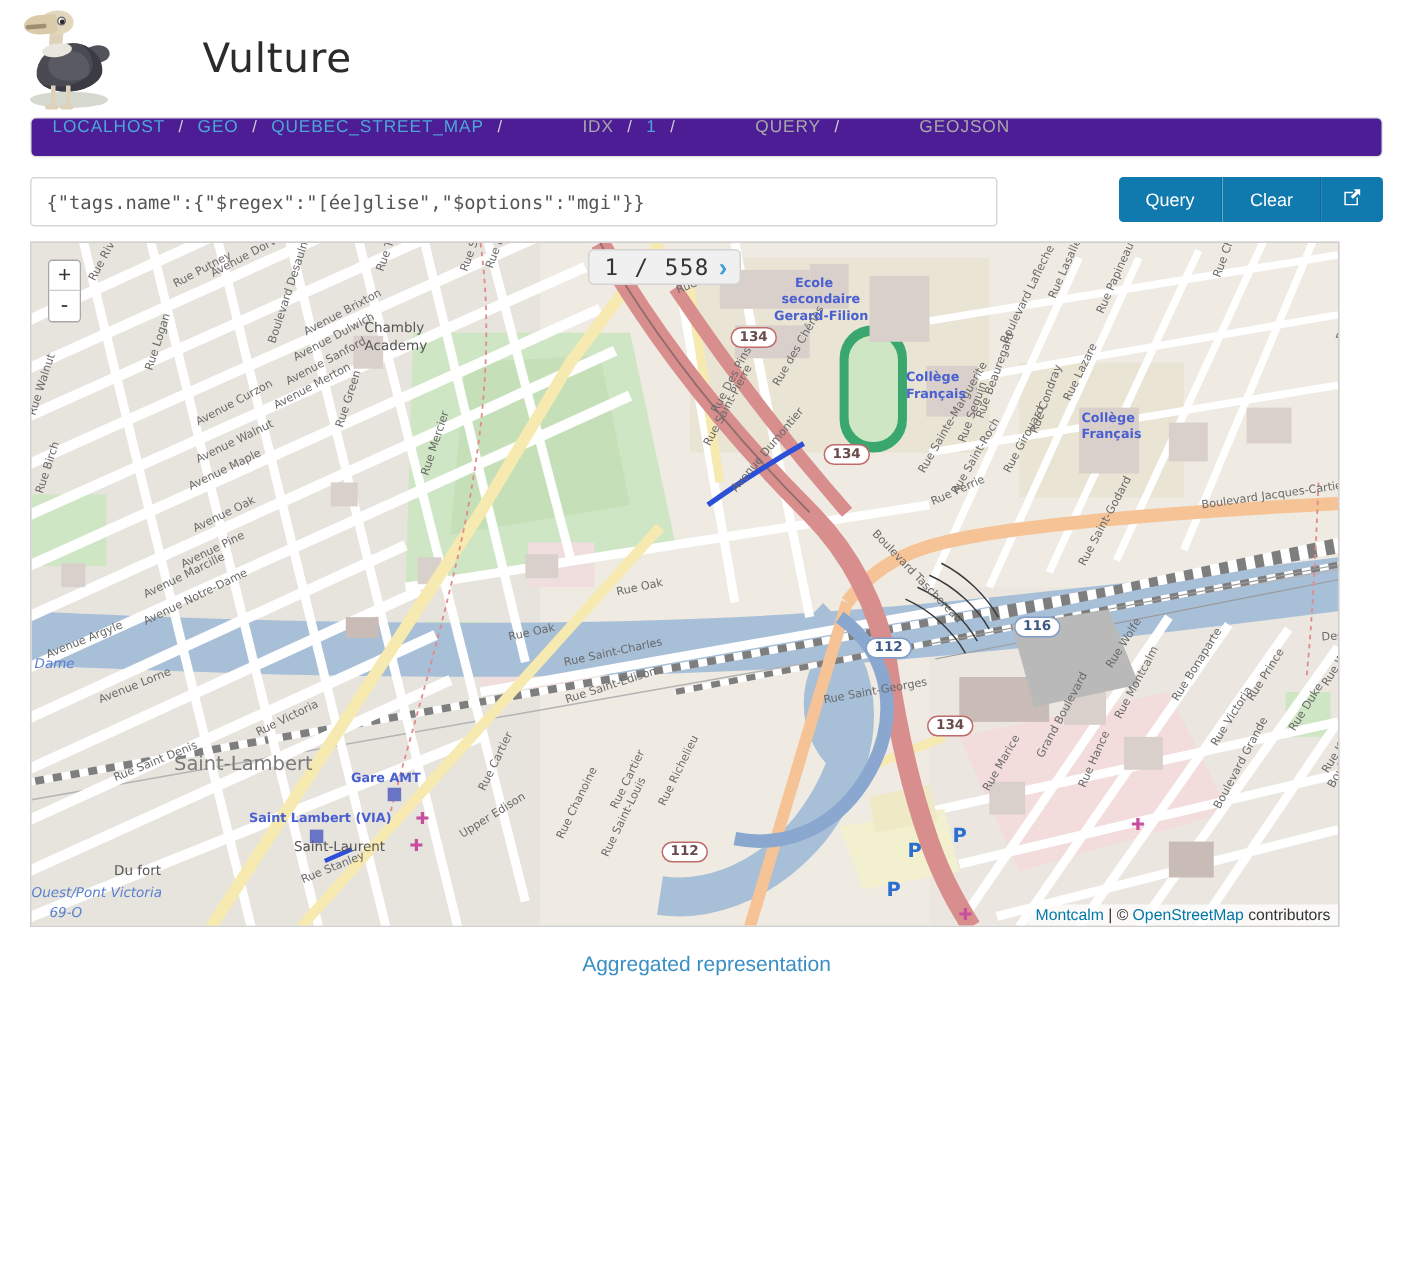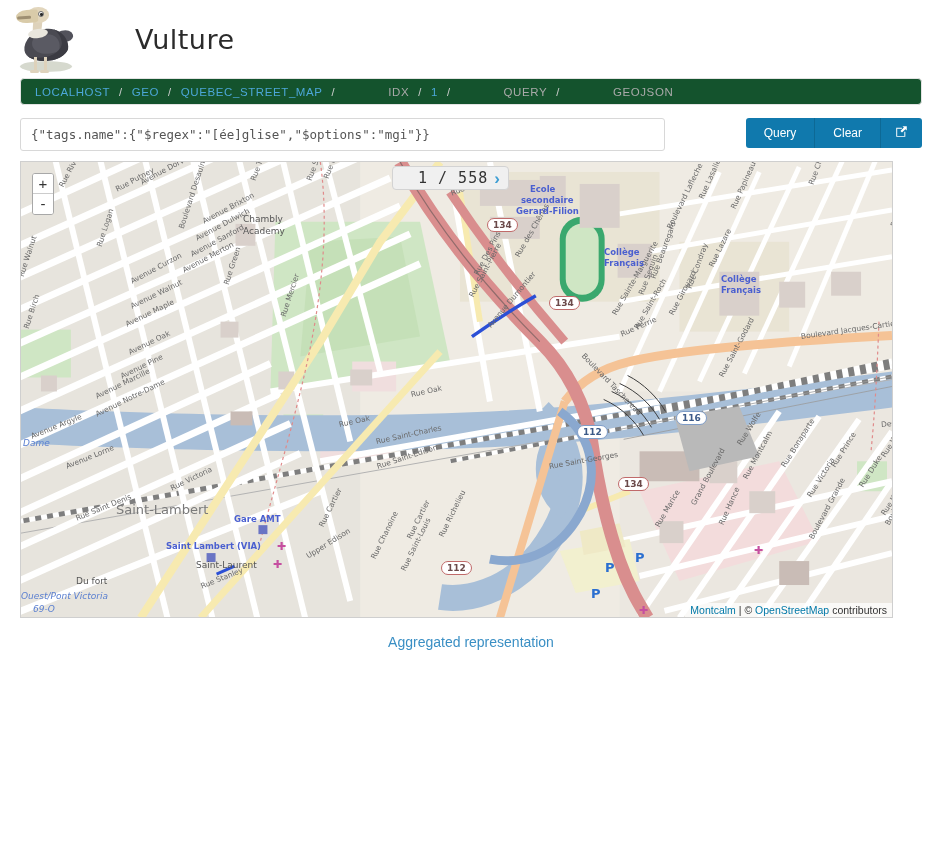--- a/index.html
+++ b/index.html
@@ -113,25 +113,25 @@
     position: absolute; bottom: 2px;
     width: 9px; height: 3px; background: #ded2bb; border-radius: 2px;
   }
   .v-foot.f1 { left: 20px; }
   .v-foot.f2 { left: 30px; }
 
   
   .breadcrumb {
     margin: 0 20px;
     height: 27px;
-    background: #14532d;
+    background: #4c1d95;
     border: 1px solid #e3e3e3;
     border-radius: 4px;
     display: flex;
-    align-items: center;
+    align-items: flex-start;
     padding: 0 14px;
     font-size: 11.5px;
     letter-spacing: .6px;
   }
   .crumb { color: #4ca7d8; text-decoration: none; }
   .crumb.muted { color: #a9a9a9; margin-left: 44px; }
   .crumb-sep { color: #cfcfcf; margin: 0 9px; font-size: 11px; }
 
   
   .querybar {
@@ -207,21 +207,21 @@
   .attribution a { color: #0078a8; text-decoration: none; }
 
   
   .pager {
     position: absolute;
     left: 392px; top: 166px;
     display: flex; align-items: center;
     background: #f0f0f0;
     border: 1px solid #d3d3d3;
     border-radius: 4px;
-    padding: 2px 6px 2px 25px;
+    padding: 2px 6px 2px 10px;
     z-index: 60;
   }
   .pager-text {
     font-family: "DejaVu Sans Mono", monospace;
     font-size: 15px; color: #333; letter-spacing: 1px;
   }
   .pager-next {
     margin-left: 4px; color: #3f9fd4; font-size: 17px; line-height: 1;
     cursor: pointer; font-weight: bold;
     background: transparent; border: none; padding: 0 2px;

